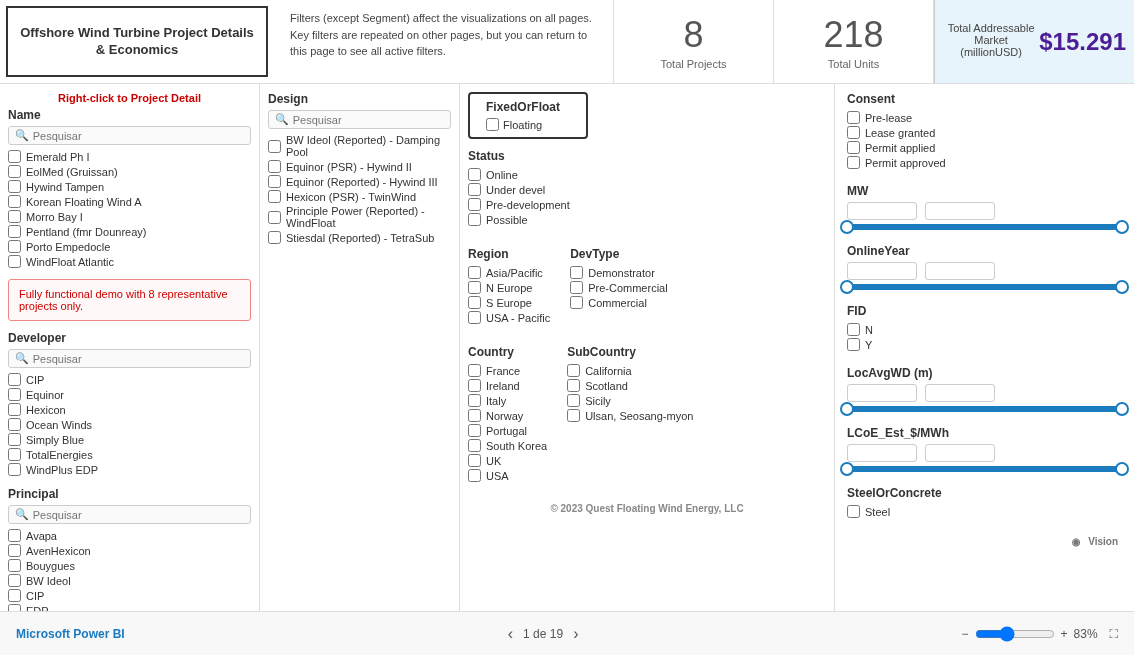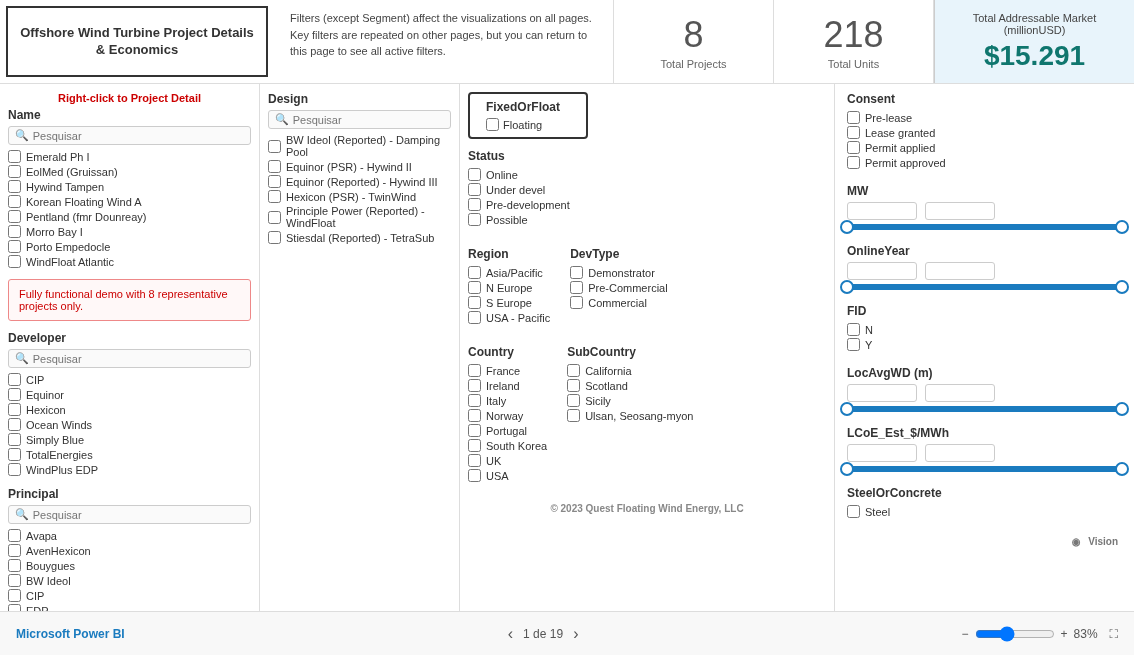--- a/index.html
+++ b/index.html
@@ -25,25 +25,25 @@
     }
 
     .stat-box {
       width: 160px; display: flex; flex-direction: column; align-items: center; justify-content: center;
       border-right: 1px solid #ddd; padding: 8px;
     }
     .stat-box .stat-number { font-size: 36px; font-weight: 300; color: #555; }
     .stat-box .stat-label { font-size: 11px; color: #666; margin-top: 2px; }
 
     .tam-box {
-      width: 200px; display: flex; flex-direction: column; align-items: center; justify-content: center;
+      width: 200px; display: flex; flex-direction: row; align-items: center; justify-content: center;
       padding: 8px; background: #e8f4fb; border-left: 1px solid #ccc;
     }
     .tam-box .tam-title { font-size: 11px; color: #444; text-align: center; margin-bottom: 4px; }
-    .tam-box .tam-value { font-size: 28px; font-weight: bold; color: #0f766e; }
+    .tam-box .tam-value { font-size: 24px; font-weight: bold; color: #4c1d95; }
 
     
     .content-area { display: flex; flex: 1; background: #fff; overflow: hidden; }
 
     
     .left-panel { width: 260px; min-width: 260px; padding: 8px; border-right: 1px solid #ddd; overflow-y: auto; }
 
     .right-click-label { color: #cc0000; font-size: 11px; font-weight: bold; margin-bottom: 4px; text-align: center; }
 
     .filter-section { margin-bottom: 10px; }
@@ -172,25 +172,25 @@
             <li>
               <input type="checkbox" style="">
               <span>Hywind Tampen</span>
             </li>
             <li>
               <input type="checkbox" style="">
               <span>Korean Floating Wind A</span>
             </li>
             <li>
               <input type="checkbox" style="">
+              <span>Morro Bay I</span>
+            </li>
+            <li>
+              <input type="checkbox" style="">
               <span>Pentland (fmr Dounreay)</span>
-            </li>
-            <li>
-              <input type="checkbox" style="">
-              <span>Morro Bay I</span>
             </li>
             <li>
               <input type="checkbox" style="">
               <span>Porto Empedocle</span>
             </li>
             <li>
               <input type="checkbox" style="">
               <span>WindFloat Atlantic</span>
             </li>
           </ul>

